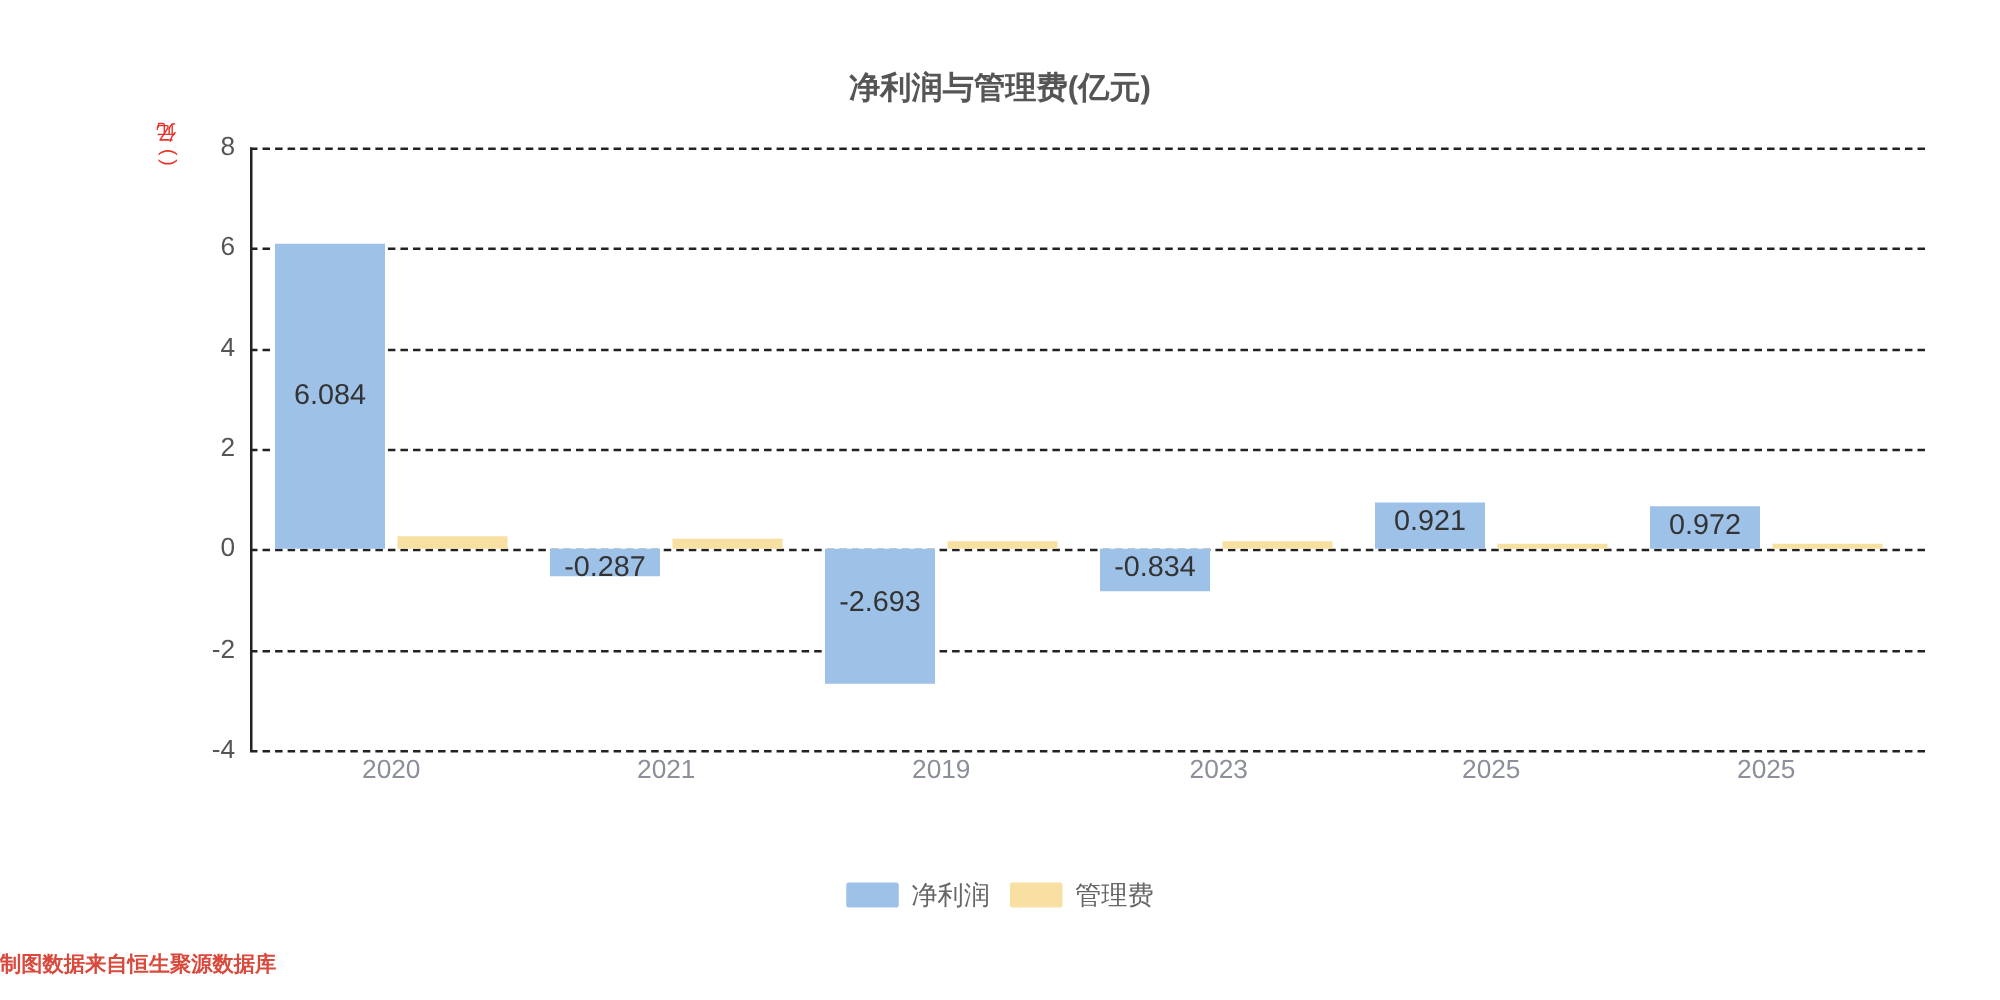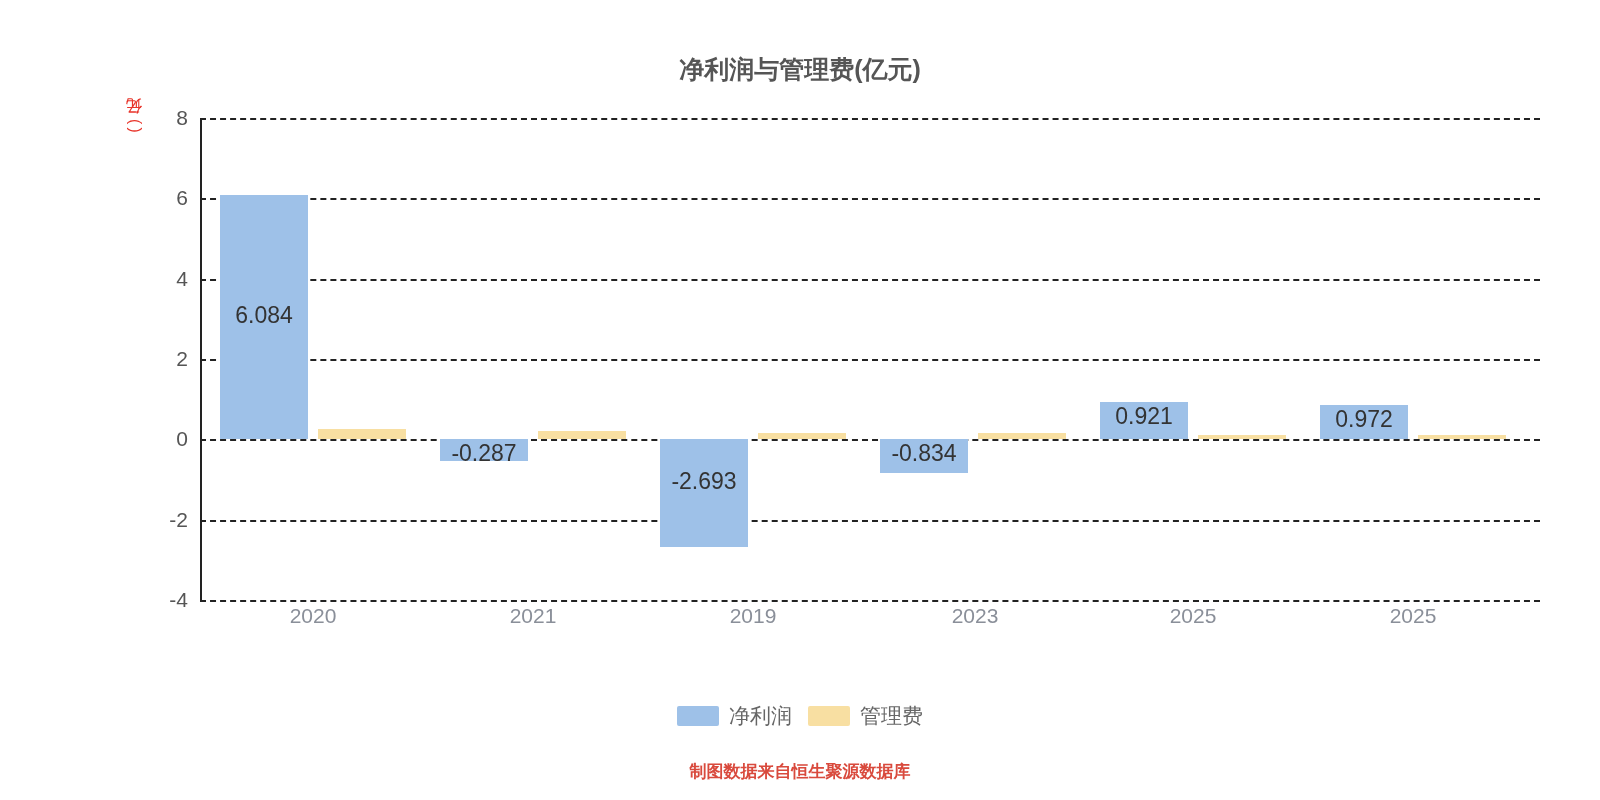--- a/index.html
+++ b/index.html
@@ -113,21 +113,20 @@
     align-items:center;
     gap:16px;
   }
   .legend-item{display:flex;align-items:center;gap:10px;}
   .legend-swatch{width:42px;height:20px;border-radius:2px;}
   .legend-text{font-size:21px;color:#666666;}
 
   .footer-note{
     position:absolute;
     top:760px;left:0;width:1600px;
-    text-align:center;
     font-size:17px;
     color:#d94a3d;
     font-weight:bold;
   }
 </style>
 </head>
 <body>
 
 <div id="chart-root">
 

